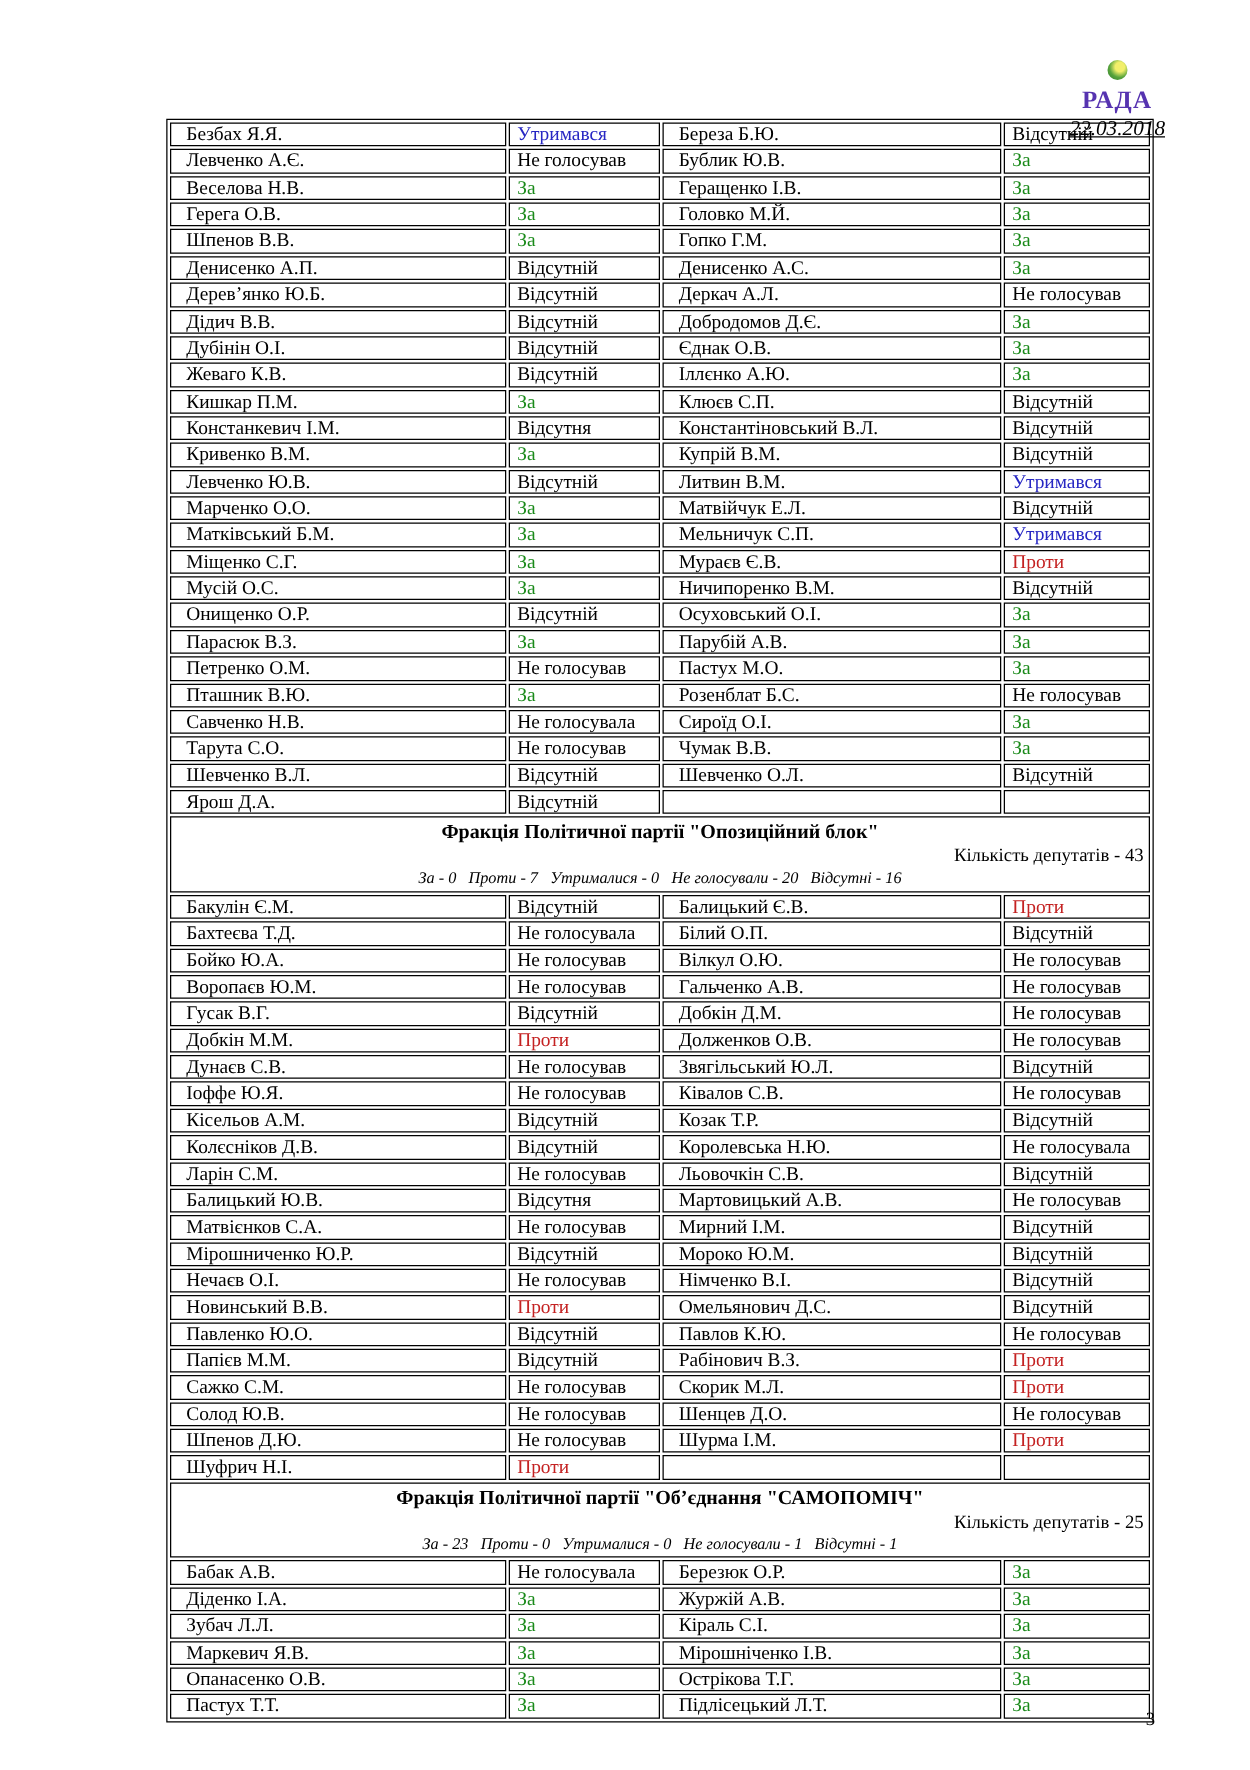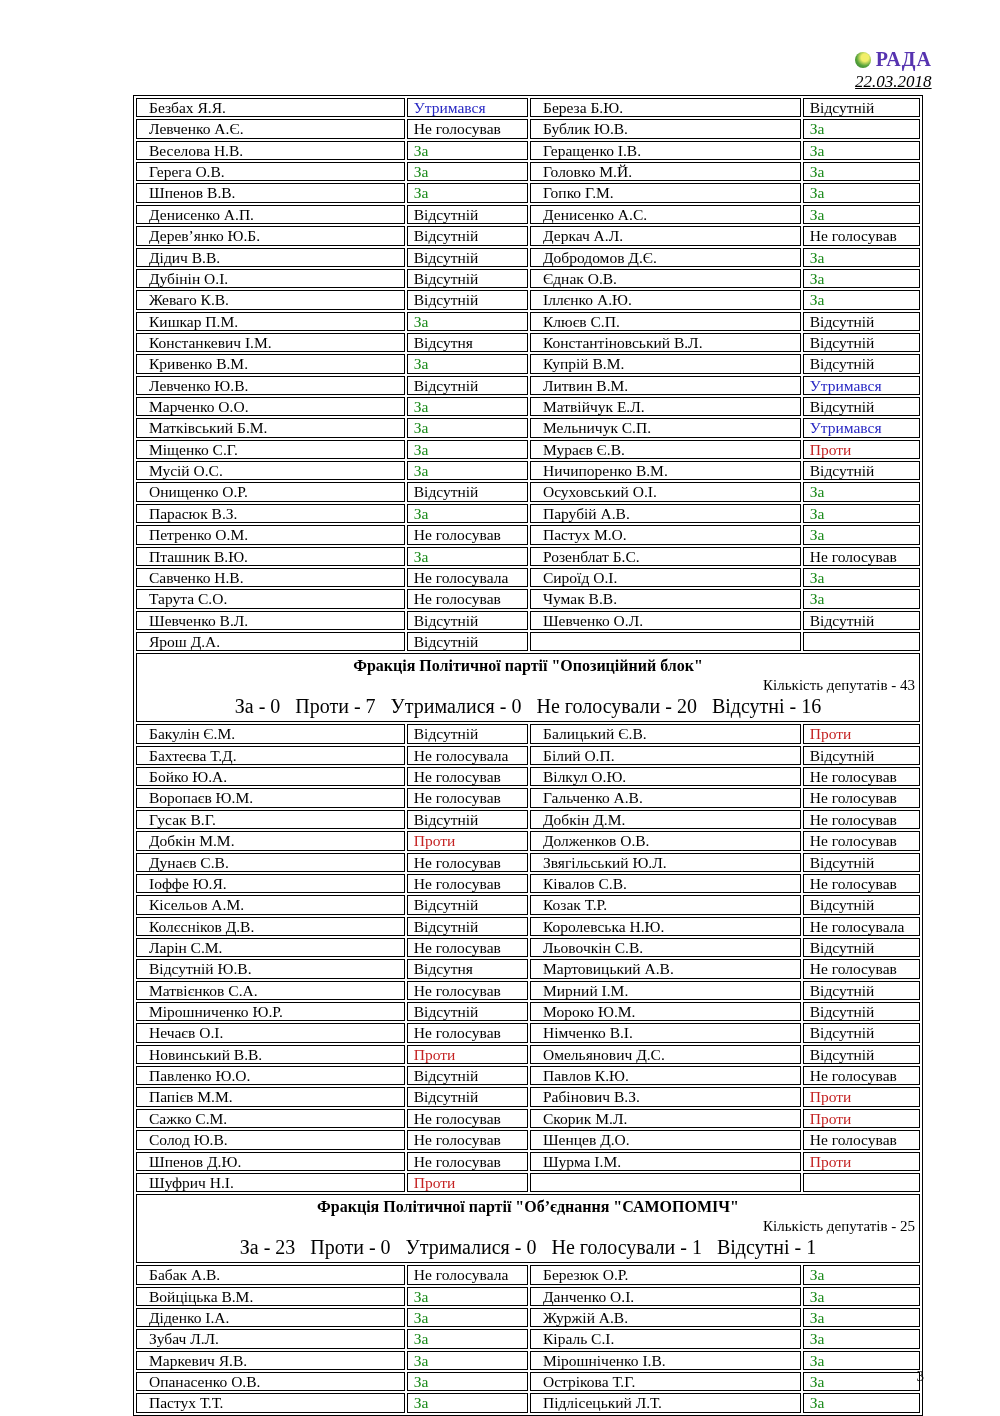--- a/index.html
+++ b/index.html
@@ -8,21 +8,21 @@
     width:1000px; height:1416px;
     position:relative;
     font-family:"Liberation Serif","DejaVu Serif",serif;
     color:#000;
   }
   .page-header {
     position:absolute; top:48px; right:68px;
     text-align:center;
   }
   .logo-line {
-    display:flex; align-items:center; justify-content:center; gap:5px;
+    display:flex; align-items:center; justify-content:center; gap:5px;flex-direction:column;
   }
   .logo-icon {
     width:16px; height:16px; border-radius:50%;
     background:radial-gradient(circle at 62% 35%, #f2ef6a 0 26%, #58a43c 58%, #2d7a2d 100%);
     display:inline-block;
   }
   .logo-text {
     font-weight:bold; font-size:20px; letter-spacing:1px;
   }
   .doc-date {
@@ -53,21 +53,21 @@
   td.name-cell { padding:0 3px 0 12px; }
   td.vote-cell { padding:0 3px 0 6px; }
   td.section-header {
     text-align:center;
     padding:2px 4px 3px 4px;
     white-space:normal;
     height:auto;
   }
   .sec-title { font-weight:bold; font-size:16px; line-height:1.25; }
   .sec-count { font-size:15px; line-height:1.2;text-align:right; }
-  .sec-stats { font-size:20px; line-height:1.2; white-space:pre-wrap; }
+  .sec-stats { font-style:italic; font-size:13px; line-height:1.2; white-space:pre-wrap; }
   .page-number {
     position:absolute; top:1368px; right:76px;
     font-size:15px;
   }
 </style>
 </head>
 <body>
 
 <div class="page-header">
   <div class="logo-line">
@@ -308,21 +308,21 @@
         <td class="name-cell">Королевська Н.Ю.</td>
         <td class="vote-cell" style="color: rgb(0, 0, 0);">Не голосувала</td>
       </tr>
       <tr>
         <td class="name-cell">Ларін С.М.</td>
         <td class="vote-cell" style="color: rgb(0, 0, 0);">Не голосував</td>
         <td class="name-cell">Льовочкін С.В.</td>
         <td class="vote-cell" style="color: rgb(0, 0, 0);">Відсутній</td>
       </tr>
       <tr>
-        <td class="name-cell">Відсутній Ю.В.</td>
+        <td class="name-cell">Балицький Ю.В.</td>
         <td class="vote-cell" style="color: rgb(0, 0, 0);">Відсутня</td>
         <td class="name-cell">Мартовицький А.В.</td>
         <td class="vote-cell" style="color: rgb(0, 0, 0);">Не голосував</td>
       </tr>
       <tr>
         <td class="name-cell">Матвієнков С.А.</td>
         <td class="vote-cell" style="color: rgb(0, 0, 0);">Не голосував</td>
         <td class="name-cell">Мирний І.М.</td>
         <td class="vote-cell" style="color: rgb(0, 0, 0);">Відсутній</td>
       </tr>
@@ -384,26 +384,20 @@
         <td colspan="4" class="section-header">
           <div class="sec-title">Фракція Політичної партії "Об’єднання "САМОПОМІЧ"</div>
           <div class="sec-count">Кількість депутатів - 25</div>
           <div class="sec-stats">За - 23   Проти - 0   Утрималися - 0   Не голосували - 1   Відсутні - 1</div>
         </td>
       </tr>
       <tr>
         <td class="name-cell">Бабак А.В.</td>
         <td class="vote-cell" style="color: rgb(0, 0, 0);">Не голосувала</td>
         <td class="name-cell">Березюк О.Р.</td>
-        <td class="vote-cell" style="color: rgb(26, 138, 26);">За</td>
-      </tr>
-      <tr>
-        <td class="name-cell">Войціцька В.М.</td>
-        <td class="vote-cell" style="color: rgb(26, 138, 26);">За</td>
-        <td class="name-cell">Данченко О.І.</td>
         <td class="vote-cell" style="color: rgb(26, 138, 26);">За</td>
       </tr>
       <tr>
         <td class="name-cell">Діденко І.А.</td>
         <td class="vote-cell" style="color: rgb(26, 138, 26);">За</td>
         <td class="name-cell">Журжій А.В.</td>
         <td class="vote-cell" style="color: rgb(26, 138, 26);">За</td>
       </tr>
       <tr>
         <td class="name-cell">Зубач Л.Л.</td>

